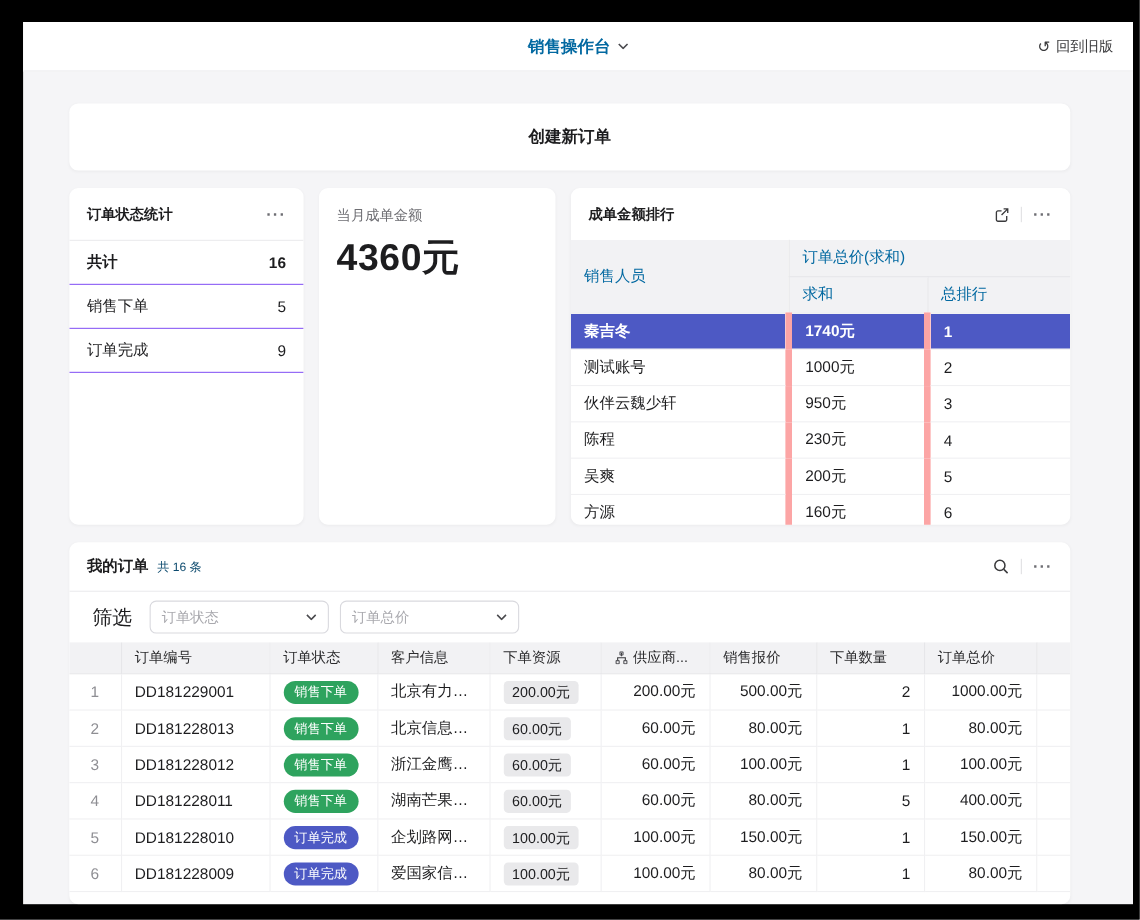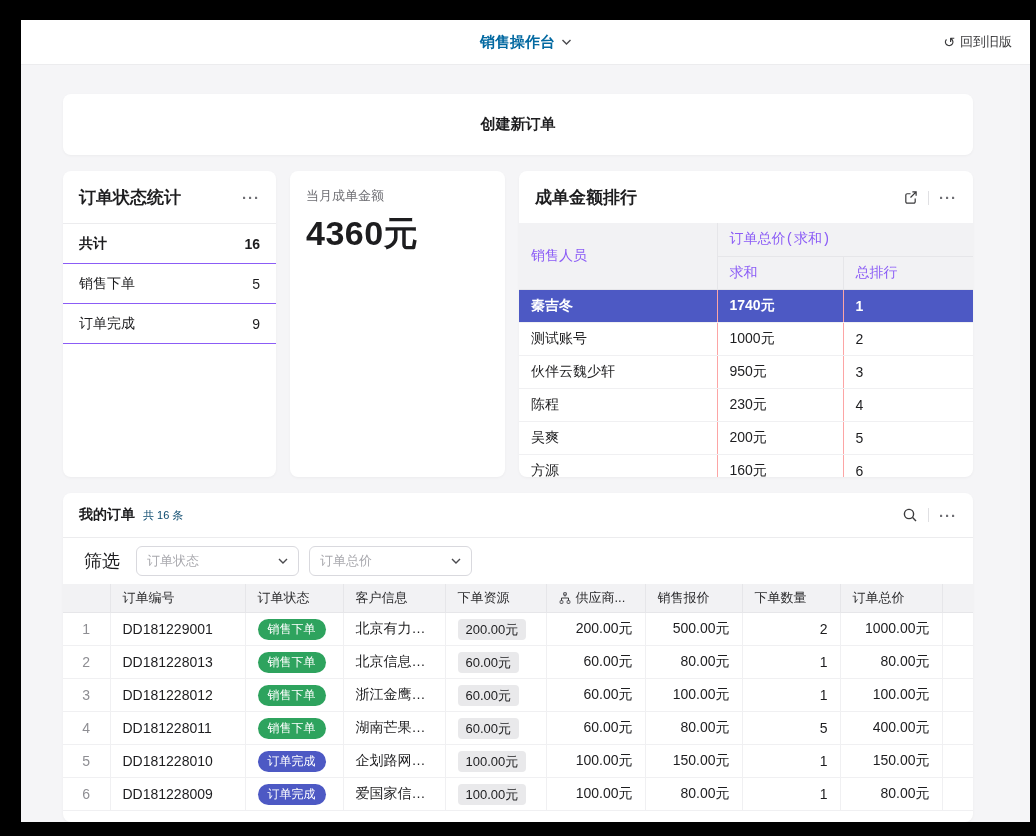--- a/index.html
+++ b/index.html
@@ -36,21 +36,21 @@
   .card { background:#fff; border-radius:8px; box-shadow:0 1px 3px rgba(0,0,0,0.04); }
   .create-card {
     width:910px; height:61px; display:flex; align-items:center; justify-content:center;
     font-size:15px; font-weight:600; cursor:pointer;
   }
   .cards-row { margin-top:16px; display:flex; gap:14px; height:306px; }
   .card-head {
     display:flex; align-items:center; justify-content:space-between;
     padding:15px 16px 14px 16px;
   }
-  .card-head h2 { font-size:17px; font-weight:700; color:#1d1d1f; }
+  .card-head h2 { font-size:13px; font-weight:700; color:#1d1d1f; }
   .more-dots { font-size:15px; font-weight:700; color:#6e6e73; letter-spacing:1px; cursor:pointer; line-height:1; }
   .head-actions { display:flex; align-items:center; gap:10px; }
   .v-divider { width:1px; height:14px; background:#e0e0e3; }
   
   .status-card { width:213px; overflow:hidden; }
   .status-card .card-head { border-bottom:1px solid #ececee; }
   .status-row {
     height:40px; display:flex; align-items:center; justify-content:space-between;
     padding:0 16px; font-size:14px; border-bottom:1px solid #8b5cf6; cursor:pointer;
   }
@@ -61,25 +61,24 @@
   .amount-value { margin-top:6px; font-size:34px; font-weight:700; color:#1d1d1f; letter-spacing:0.5px; }
   
   .ranking-card { flex:1; overflow:hidden; }
   .rank-table { width:100%; border-collapse:collapse; table-layout:fixed; font-size:14px; }
   .rank-table th, .rank-table td {
     height:33px; padding:0 12px; text-align:left; font-weight:400;
     overflow:hidden; white-space:nowrap; text-overflow:ellipsis;
   }
   .rank-table thead th {
     background:#f2f2f4; border-bottom:1px solid #e6e6e9; border-right:1px solid #e6e6e9;
-    color:#8b5cf6;
-    font-family:Liberation Mono, monospace;
+    color:#0369a1;
   }
   .rank-table thead th:last-child { border-right:none; }
-  .rank-table tbody td { border-bottom:1px solid #f0f0f2; border-right:1px solid #fca5a5; }
+  .rank-table tbody td { border-bottom:1px solid #f0f0f2; border-right:6px solid #fca5a5; }
   .rank-table tbody td:last-child { border-right:none; }
   .rank-table tbody tr { cursor:pointer; }
   .row-highlight td {
     background:#4d59c4; color:#fff; font-weight:600;
     border-bottom-color:#4d59c4; border-right-color:rgba(255,255,255,0.25);
   }
   
   .orders-card { margin-top:16px; width:910px; height:329px; overflow:hidden; }
   .orders-head {
     height:45px; padding:0 16px; display:flex; align-items:center;

